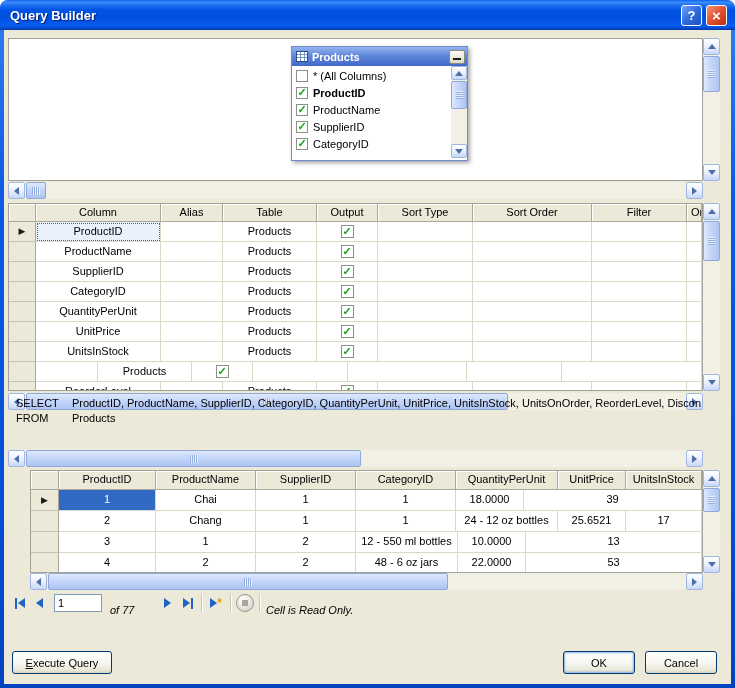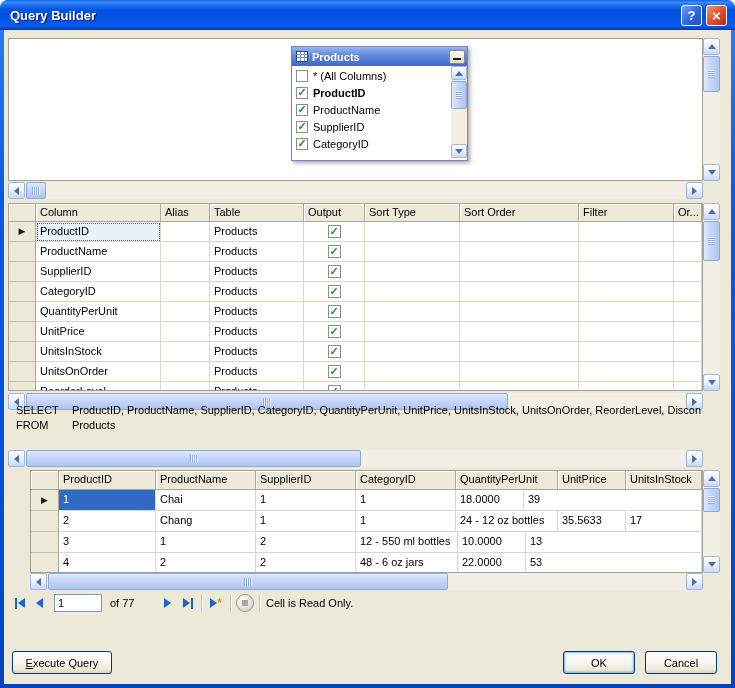--- a/index.html
+++ b/index.html
@@ -62,63 +62,63 @@
                 border:1px solid #8FA8D8; border-radius:2px; }
   .sb-thumb-v::after { content:""; position:absolute; top:50%; left:4px; width:7px; height:8px; margin-top:-4px;
                 background:repeating-linear-gradient(0deg,#93AFE0 0 1px,#E8EFFD 1px 2px); }
   .tri { width:0; height:0; }
   .tri-up    { border-left:4px solid transparent; border-right:4px solid transparent; border-bottom:5px solid #4D6FA8; }
   .tri-down  { border-left:4px solid transparent; border-right:4px solid transparent; border-top:5px solid #4D6FA8; }
   .tri-left  { border-top:4px solid transparent; border-bottom:4px solid transparent; border-right:5px solid #4D6FA8; }
   .tri-right { border-top:4px solid transparent; border-bottom:4px solid transparent; border-left:5px solid #4D6FA8; }
 
   
-  .grid { position:absolute; background:#fff; border:1px solid #A3A095; box-sizing:border-box; overflow:hidden; }
+  .grid { position:absolute; background:#fff; border:1px solid #A3A095; box-sizing:border-box; overflow:hidden;text-align:center; }
   .g-header { display:flex; height:18px; }
   .g-hcell { flex:none; box-sizing:border-box; background:#ECE9D8; border-right:1px solid #ACA899;
              border-bottom:1px solid #ACA899; box-shadow:inset 1px 1px 0 #FFFFFF;
              padding:2px 4px; overflow:hidden; white-space:nowrap; }
   .g-row { display:flex; height:20px; }
   .r-row { height:21px; }
   .g-cell { flex:none; box-sizing:border-box; border-right:1px solid #DCD8C8; border-bottom:1px solid #DCD8C8;
             padding:3px 4px; overflow:hidden; white-space:nowrap; }
   .g-sel { background:#ECE9D8; border-right:1px solid #ACA899; border-bottom:1px solid #C6C2B2;
            display:flex; align-items:center; justify-content:center; padding:0; }
   .ptr { font-size:9px; color:#1A1A1A; line-height:1; }
   .center { display:flex; align-items:center; justify-content:center; padding:0; }
   .chk { width:13px; height:13px; box-sizing:border-box; background:#fff; border:1px solid #8E8E88; flex:none;
          display:flex; align-items:center; justify-content:center; }
   .chk-sm { width:12px; height:12px; }
   .chkmark { color:#1BA51B; font-size:11px; font-weight:bold; line-height:1; margin-top:-1px; }
   .sel-cell { background:#E9F1FB; outline:1px dotted #44649C; outline-offset:-2px; }
   .res-sel  { background:#316AC5; color:#fff; }
 
   
-  .w-sel{width:27px} .w-col{width:125px} .w-alias{width:49px} .w-table{width:94px}
+  .w-sel{width:27px} .w-col{width:125px} .w-alias{width:62px} .w-table{width:94px}
   .w-out{width:61px} .w-sort{width:95px} .w-order{width:119px} .w-filter{width:95px} .w-or{flex:1}
   
   .r-sel{width:28px} .r-c0{width:97px} .r-c1{width:100px} .r-c2{width:100px}
   .r-c3{width:100px} .r-c4{width:102px} .r-c5{width:68px} .r-c6{flex:1}
 
   
-  .sql-pane { position:absolute; left:4px; top:364px; width:695px; height:34px; overflow:hidden;margin-top:7px; }
+  .sql-pane { position:absolute; left:4px; top:364px; width:695px; height:34px; overflow:hidden; }
   .sql-row { position:absolute; left:8px; right:2px; display:flex; white-space:nowrap; overflow:hidden; }
   .sql-kw { flex:none; width:56px; }
   .sql-text { flex:none; }
 
   
   .navigator { position:absolute; left:4px; top:562px; width:712px; height:22px; }
   .nav-btn { position:absolute; top:2px; width:19px; height:18px; display:flex; align-items:center;
              justify-content:center; gap:1px; border-radius:2px; }
   .nav-tri-left  { width:0; height:0; border-top:5px solid transparent; border-bottom:5px solid transparent; border-right:7px solid #1E63C8; }
   .nav-tri-right { width:0; height:0; border-top:5px solid transparent; border-bottom:5px solid transparent; border-left:7px solid #1E63C8; }
   .nav-vbar { width:2px; height:11px; background:#1E63C8; }
   .nav-pos { position:absolute; top:2px; width:48px; height:18px; box-sizing:border-box;
              border:1px solid #7F9DB9; font-family:inherit; font-size:11px; padding:0 3px; }
-  .nav-label { position:absolute; top:5px; }
+  .nav-label { position:absolute; top:12px;font-style:italic; }
   .nav-sep { position:absolute; top:2px; width:1px; height:18px; background:#C9C5B5; box-shadow:1px 0 0 #FFFFFF; }
   .nav-star { color:#E89C00; font-weight:bold; font-size:12px; line-height:1; margin-left:-1px; }
   .nav-stop { position:absolute; top:2px; width:18px; height:18px; box-sizing:border-box; border-radius:50%;
               border:1px solid #98968A; background:radial-gradient(circle at 35% 30%,#FFFFFF,#DEDCD2 70%,#C9C6B8); }
   .nav-stop::after { content:""; position:absolute; left:50%; top:50%; width:6px; height:6px;
               margin:-3px 0 0 -3px; background:#A9A79B; }
 
   
   .xp-btn { position:absolute; height:23px; box-sizing:border-box; border:1px solid #003C74; border-radius:3px;
             background:linear-gradient(180deg,#FFFFFF 0%,#F6F5EE 55%,#EAE8DA 85%,#D9D6C2 100%);
@@ -330,21 +330,20 @@
               <span class="chkmark">✓</span>
             </span>
           </div>
         <div class="g-cell w-sort"></div>
         <div class="g-cell w-order"></div>
         <div class="g-cell w-filter"></div>
         <div class="g-cell w-or"></div>
       </div>
       <div class="g-row">
         <div class="g-cell g-sel w-sel"></div>
-        <div class="g-cell w-col">UnitsOnOrder</div>
         <div class="g-cell w-alias"></div>
         <div class="g-cell w-table">Products</div>
         <div class="g-cell w-out center">
             <span class="chk">
               <span class="chkmark">✓</span>
             </span>
           </div>
         <div class="g-cell w-sort"></div>
         <div class="g-cell w-order"></div>
         <div class="g-cell w-filter"></div>
@@ -430,21 +429,21 @@
         <div class="g-cell r-c5">18.0000</div>
         <div class="g-cell r-c6">39</div>
       </div>
       <div class="g-row r-row">
         <div class="g-cell g-sel r-sel"></div>
         <div class="g-cell r-c0">2</div>
         <div class="g-cell r-c1">Chang</div>
         <div class="g-cell r-c2">1</div>
         <div class="g-cell r-c3">1</div>
         <div class="g-cell r-c4">24 - 12 oz bottles</div>
-        <div class="g-cell r-c5">35.5633</div>
+        <div class="g-cell r-c5">25.6521</div>
         <div class="g-cell r-c6">17</div>
       </div>
       <div class="g-row r-row">
         <div class="g-cell g-sel r-sel"></div>
         <div class="g-cell r-c0">3</div>
         <div class="g-cell r-c2">1</div>
         <div class="g-cell r-c3">2</div>
         <div class="g-cell r-c4">12 - 550 ml bottles</div>
         <div class="g-cell r-c5">10.0000</div>
         <div class="g-cell r-c6">13</div>

